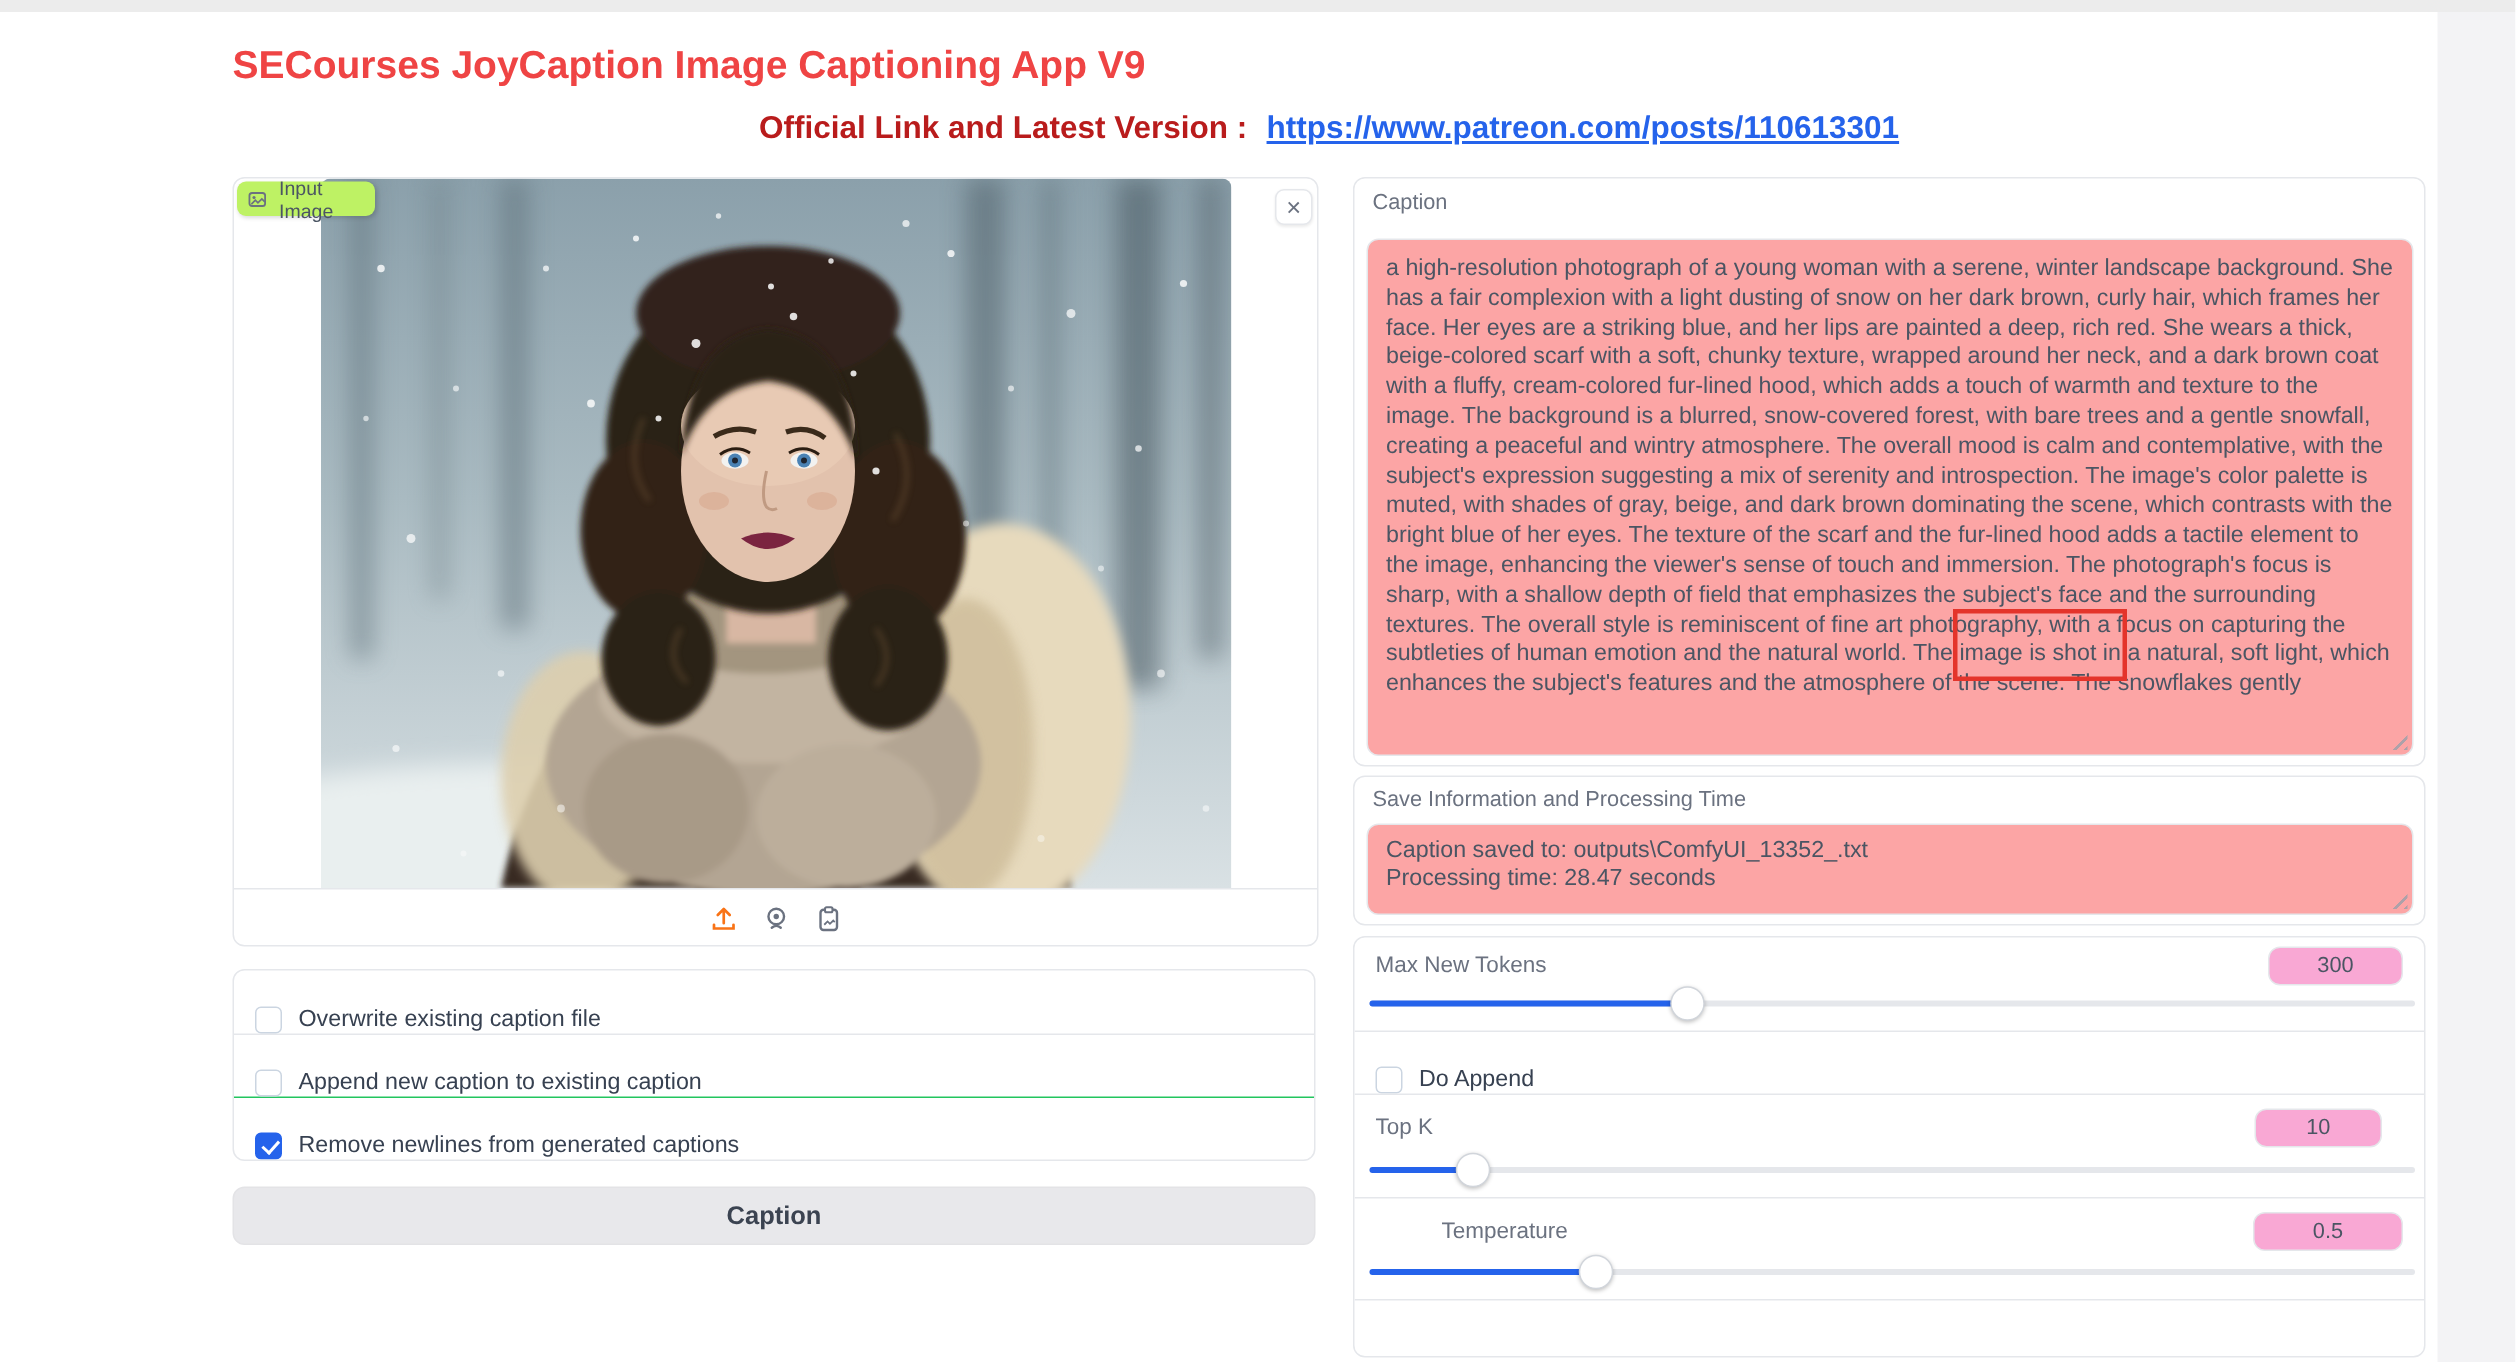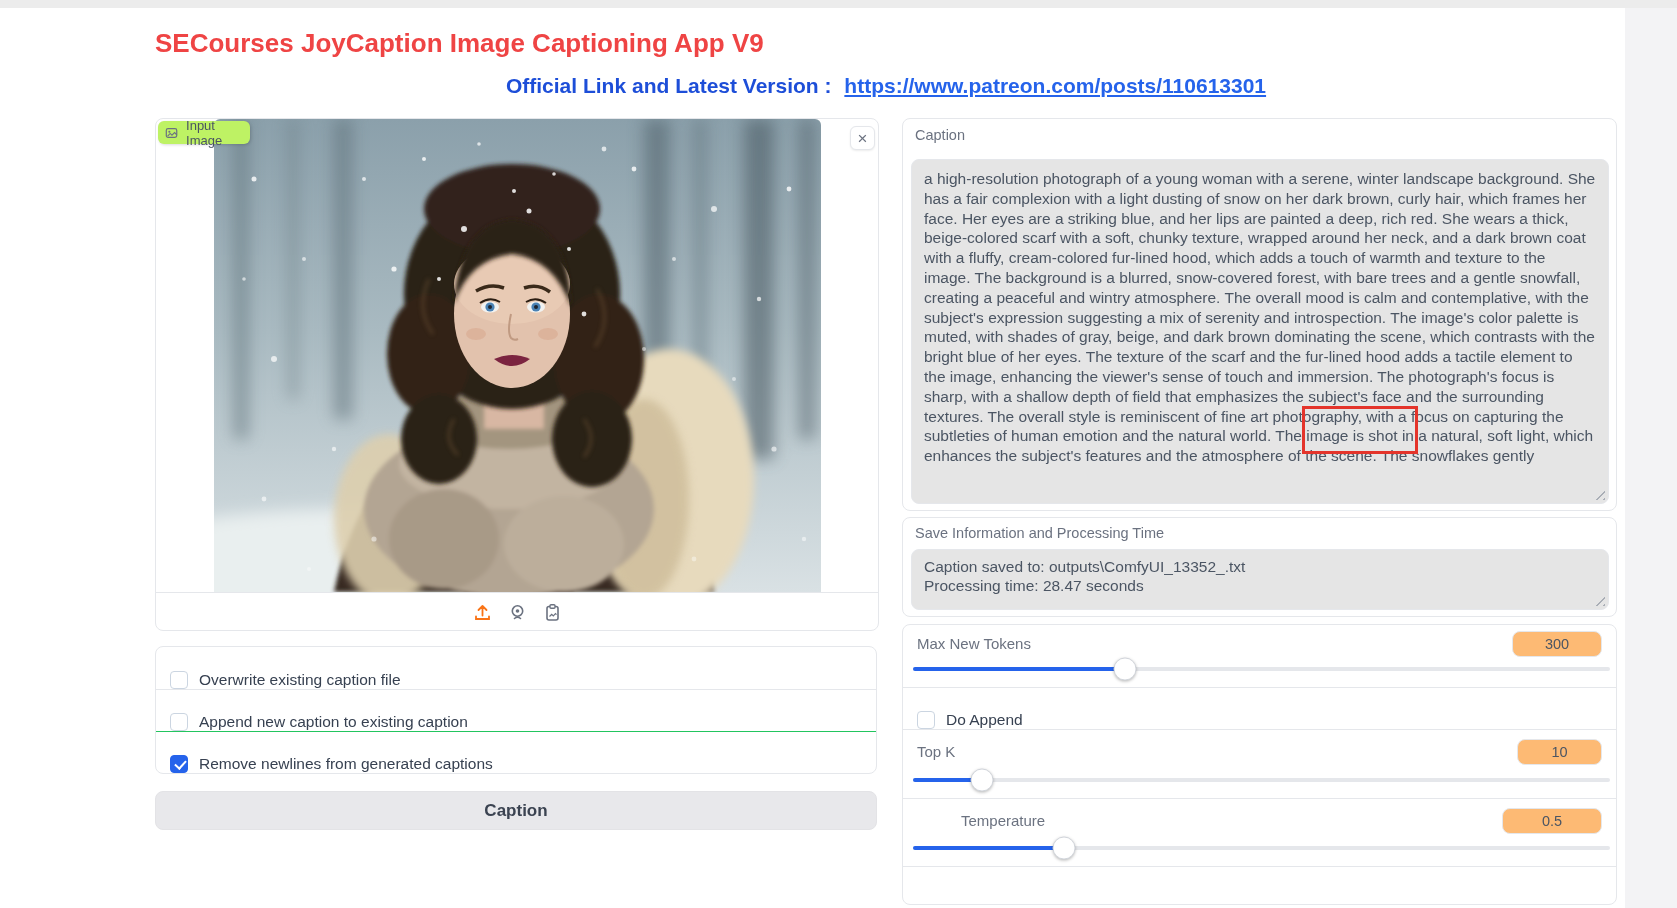--- a/index.html
+++ b/index.html
@@ -1,51 +1,51 @@
 <!DOCTYPE html>
 <html><head>
 <meta charset="utf-8">
 <style>
   html,body{margin:0;padding:0;}
   body{width:1677px;height:908px;overflow:hidden;background:#ffffff;
        font-family:"Liberation Sans",sans-serif;color:#374151;position:relative;}
   .abs{position:absolute;}
   .card{background:#fff;border:1px solid #e5e7eb;border-radius:8px;box-sizing:border-box;}
   .sec-label{font-size:14.5px;color:#6b7280;}
-  .textbox{background:#e5e5e5;border:1px solid #e5e7eb;border-radius:8px;box-sizing:border-box;position:absolute;}
+  .textbox{background:#fca5a5;border:1px solid #e5e7eb;border-radius:8px;box-sizing:border-box;position:absolute;}
   .textbox-text{position:absolute;left:0;top:0;right:0;bottom:0;padding:9px 12px;font-size:15.5px;
        line-height:19.8px;color:#4b5563;white-space:pre-wrap;overflow:hidden;}
   .resize-handle{position:absolute;right:3px;bottom:3px;width:13px;height:13px;
        background:linear-gradient(315deg,#9aa0aa 0 2px,transparent 2px 5px,#9aa0aa 5px 7px,transparent 7px);opacity:.8;}
   .chk{width:18px;height:18px;border:1px solid #cbd5e1;border-radius:4px;background:#fff;
        box-sizing:border-box;position:relative;flex:0 0 auto;}
   .chk.checked{background:#2563eb;border-color:#2563eb;}
   .chk.checked::after{content:"";position:absolute;left:5.5px;top:2px;width:5px;height:9px;
        border:solid #fff;border-width:0 2px 2px 0;transform:rotate(42deg);}
   .chk-row{display:flex;align-items:flex-end;gap:11px;padding-left:14px;box-sizing:border-box;}
   .chk-label{font-size:15.5px;color:#374151;}
-  .num-input{position:absolute;height:26px;border:1px solid #e5e7eb;border-radius:8px;background:#fdba74;
+  .num-input{position:absolute;height:26px;border:1px solid #e5e7eb;border-radius:8px;background:#f9a8d4;
        text-align:center;font-size:14.5px;color:#4b5563;font-family:"Liberation Sans",sans-serif;box-sizing:border-box;padding:4px;}
   .slider-track{position:absolute;height:4px;background:#e5e7eb;border-radius:3px;}
   .slider-fill{position:absolute;left:0;top:0;height:4px;background:#2563eb;border-radius:3px;}
   .slider-handle{position:absolute;top:50%;width:21px;height:21px;background:#fff;border:1px solid #d1d5db;
        border-radius:50%;box-shadow:0 1px 3px rgba(0,0,0,.25);transform:translate(-50%,-50%);}
   .hr{position:absolute;left:0;right:0;height:1px;background:#e5e7eb;}
   .icon-btn{display:inline-flex;align-items:center;justify-content:center;width:26px;height:24px;cursor:pointer;}
   a.link{color:#2563eb;text-decoration:underline;font-weight:bold;}
 </style>
 </head>
 <body>
 
 <div class="abs" style="left:0;top:0;width:1677px;height:8px;background:#ececec;"></div>
 <div class="abs" style="left:1625px;top:8px;width:52px;height:900px;background:#f3f3f5;"></div>
 
 <div class="abs" style="left:155px;top:28px;width:1462px;text-align:left;font-size:26px;font-weight:bold;color:#ef4444;">SECourses JoyCaption Image Captioning App V9</div>
 <div class="abs" style="left:155px;top:74px;width:1462px;text-align:center;font-size:21px;">
-  <span style="font-weight:bold;color:#1d4ed8;">Official Link and Latest Version :</span>
+  <span style="font-weight:bold;color:#b91c1c;">Official Link and Latest Version :</span>
   <a class="link" href="#" style="margin-left:7px;">https://www.patreon.com/posts/110613301</a>
 </div>
 
 <div class="abs card" style="left:155px;top:118px;width:724px;height:513px;">
 
   <div class="abs" style="left:58px;top:0;width:607px;height:473px;overflow:hidden;border-radius:6px 6px 0 0;">
     <svg width="607" height="473" viewBox="0 0 607 473" preserveAspectRatio="none" role="img">
       <defs>
         <linearGradient id="sky" x1="0" y1="0" x2="0" y2="1">
           <stop offset="0" stop-color="#8ba0ab"></stop>
@@ -242,21 +242,21 @@
   </div>
   <div class="hr" style="top:62px;"></div>
 
   <div class="abs chk-row" style="left:0;top:62px;width:715px;height:42px;">
     <span class="chk"></span>
     <span class="chk-label">Do Append</span>
   </div>
   <div class="hr" style="top:104px;"></div>
 
   <div class="abs sec-label" style="left:14px;top:118px;font-size:15px;">Top K</div>
-  <input class="num-input" style="right: 14px; top: 114px; width: 85px;" value="10">
+  <input class="num-input" style="right: 28px; top: 114px; width: 85px;" value="10">
   <div class="slider-track" style="left:10px;top:153px;width:697px;">
     <div class="slider-fill" style="width: 9.9%;"></div>
     <div class="slider-handle" style="left: 9.9%;"></div>
   </div>
   <div class="hr" style="top:173px;"></div>
 
   <div class="abs sec-label" style="left:14px;top:187px;font-size:15px;margin-left:44px;">Temperature</div>
   <input class="num-input" style="right: 14px; top: 183px; width: 100px;" value="0.5">
   <div class="slider-track" style="left:10px;top:221px;width:697px;">
     <div class="slider-fill" style="width: 21.7%;"></div>

